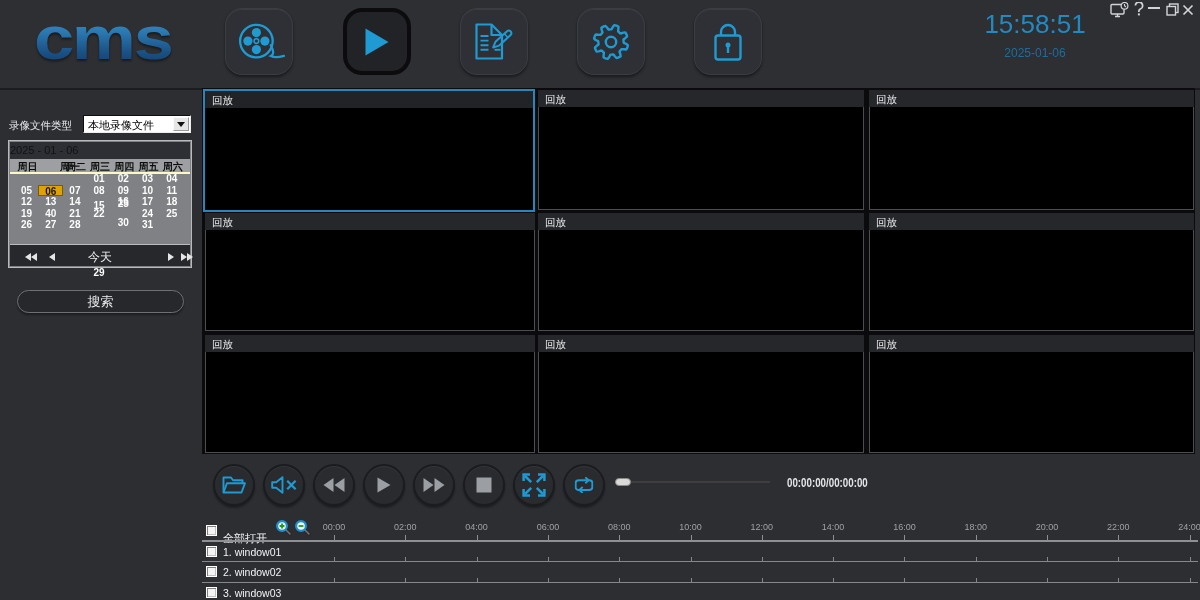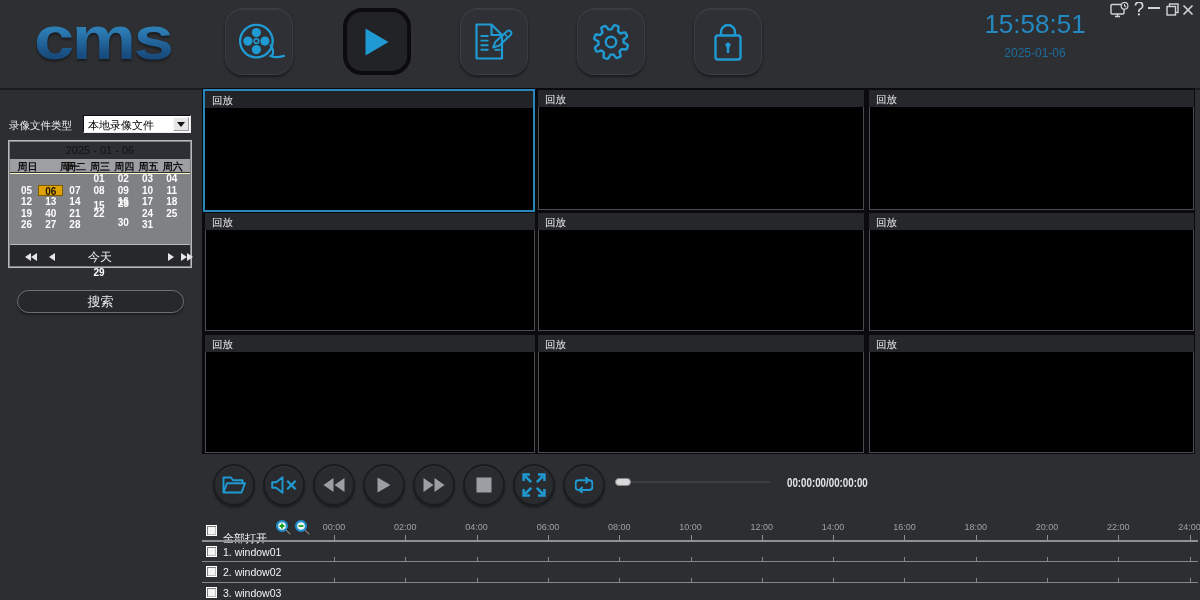--- a/index.html
+++ b/index.html
@@ -34,21 +34,21 @@
   #combo .txt { position:absolute; left:4px; top:2px; font-size:11px; color:#000; }
   #combo .btn { position:absolute; right:1px; top:1px; width:16px; height:14px;
     background:#e6e6e6; border:1px solid #9a9a9a; border-top-color:#fafafa; border-left-color:#fafafa; }
   #combo .btn:after { content:""; position:absolute; left:3px; top:4px;
     border:4px solid transparent; border-top:5px solid #111; }
 
   
   #cal { left:8px; top:140px; width:184px; height:128px; background:#7f8184;
     border:1px solid #b9babc; }
   #cal-head { position:absolute; left:1px; top:1px; right:1px; height:32px; background:#2e2f34;
-    border-bottom:1px solid #fef9c3; color:#111215; font-size:11px; text-align:center; line-height:16px; }
+    border-bottom:3px solid #fef9c3; color:#111215; font-size:11px; text-align:left; line-height:16px; }
   #cal-week { position:absolute; left:1px; top:18px; right:1px; height:13px; background:#9d9fa2;
     color:#0c0c0c; font-size:10px; font-weight:bold; }
   .wd { position:absolute; top:1px; width:30px; text-align:center; }
   .day { position:absolute; width:25px; height:11px; text-align:center; color:#fdfdfd;
     font-size:10px; font-weight:bold; line-height:11px; }
   #day-sel { background:#dfa204; color:#1b1400; border:1px solid #7c5c00; }
   #cal-nav { position:absolute; left:1px; bottom:1px; right:1px; height:22px; background:#27282c;
     border-top:1px solid #b9babc; color:#ececec; }
   #cal-nav .today { position:absolute; left:0; right:0; top:4px; text-align:center; font-size:12px; }
   .arr { position:absolute; top:8px; width:0; height:0; border:4px solid transparent; }

